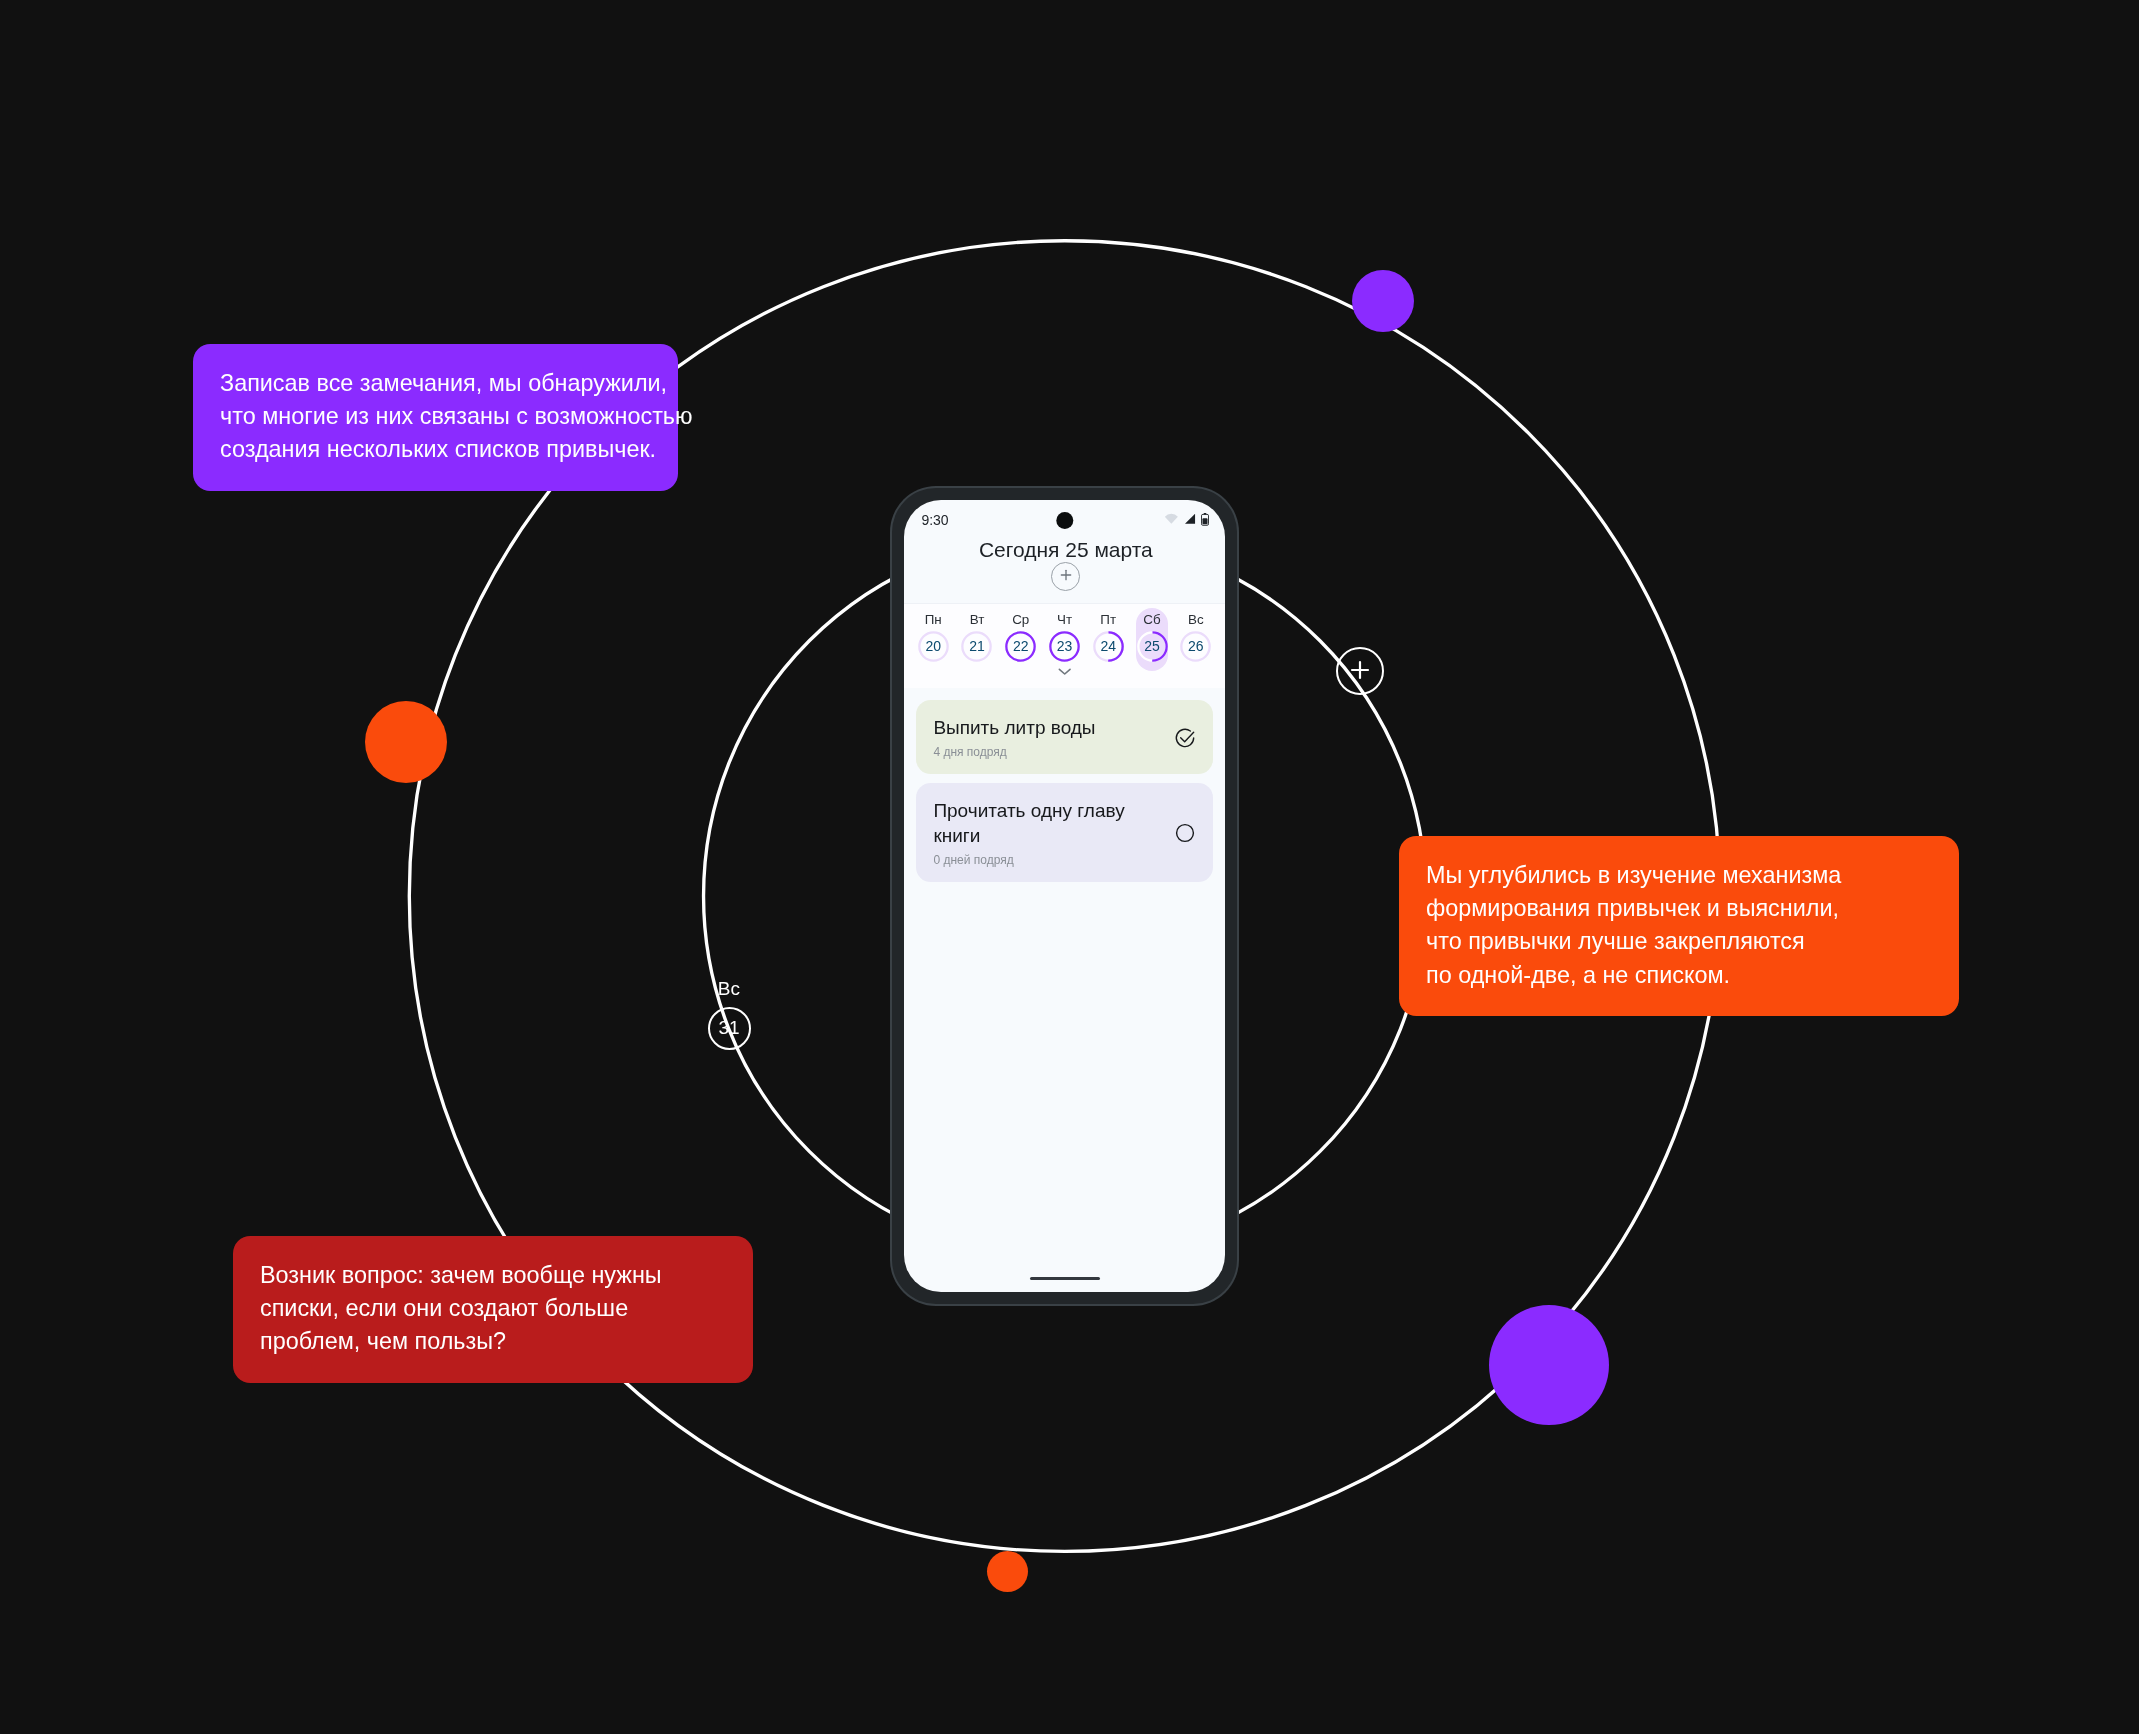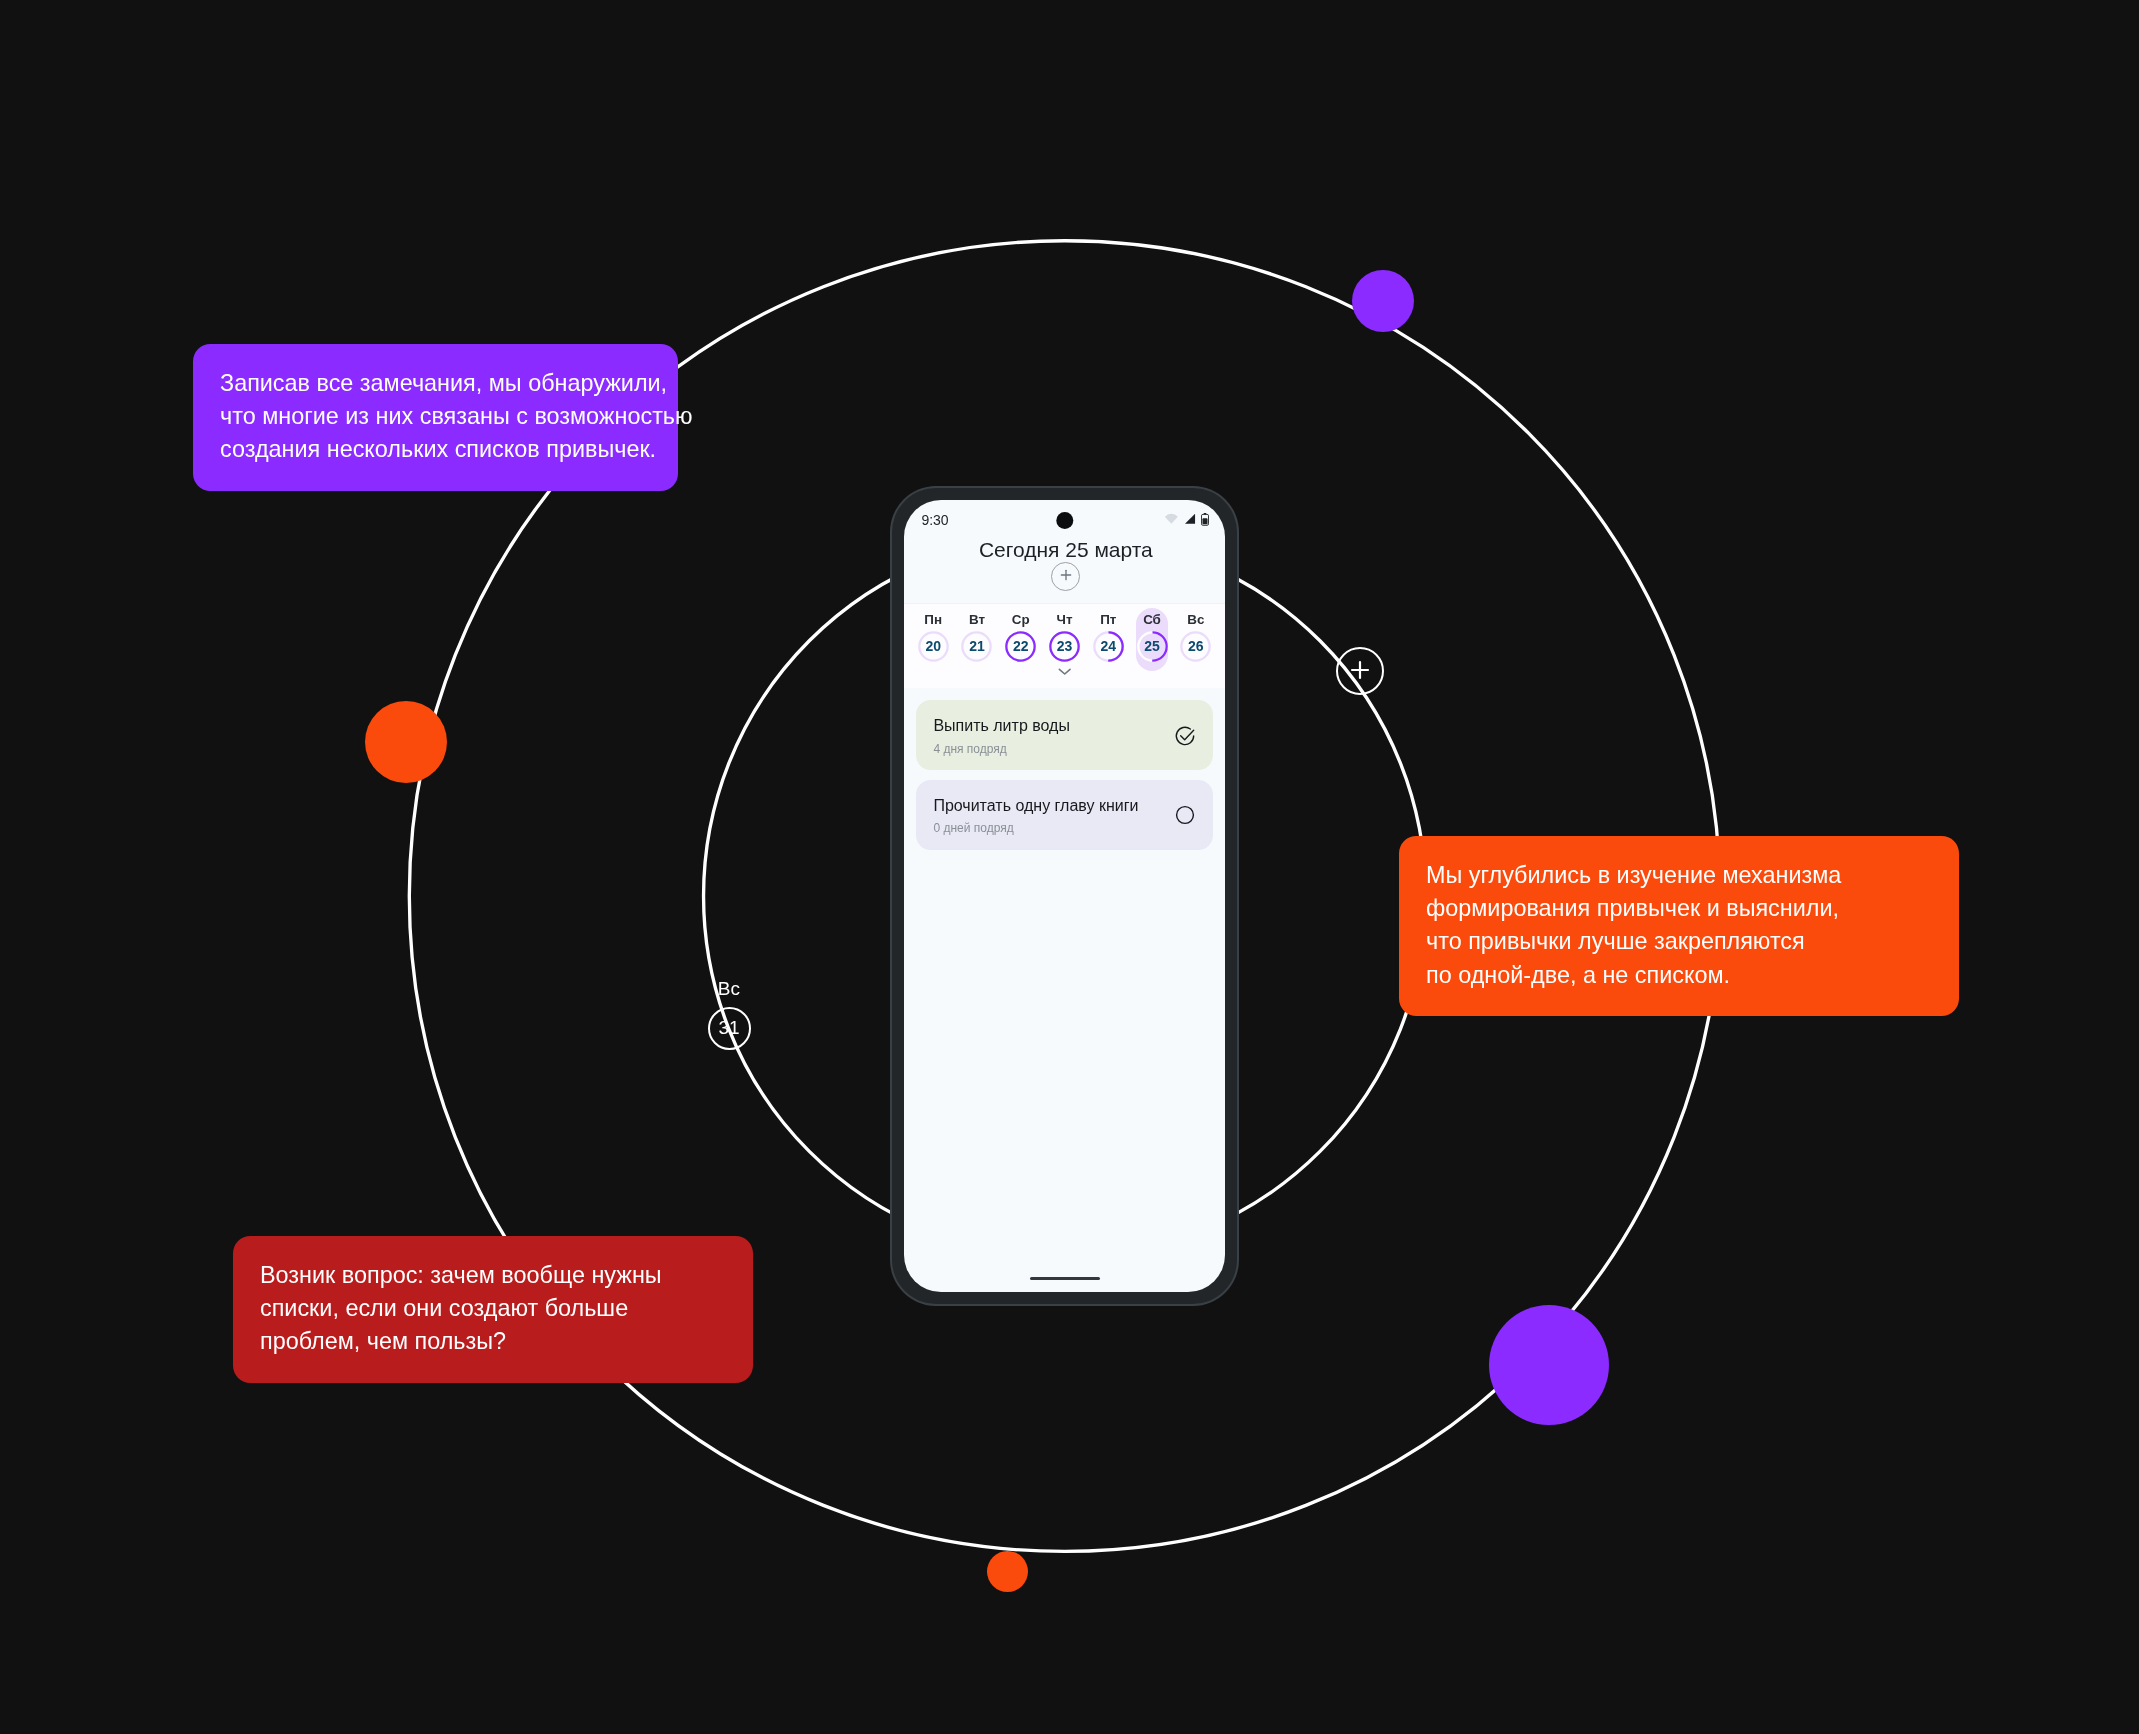--- a/index.html
+++ b/index.html
@@ -84,21 +84,21 @@
   .add-btn {
     width: 29px; height: 29px; border-radius: 50%;
     border: 1.3px solid #9aa1a8; display: flex; align-items: center; justify-content: center;
   }
   .add-btn svg { width: 16px; height: 16px; }
 
   .weekstrip {
     background: #FDFDFF; padding: 4px 10.7px 6.7px 10.7px;
     border-top: 0.7px solid #EEF1F6;
   }
-  .weekdays { display: flex; justify-content: space-between; font-weight: bold; }
+  .weekdays { display: flex; justify-content: space-between; }
   .wd { position: relative; width: 37px; text-align: center; padding-top: 4px; }
   .wd .pill {
     position: absolute; left: 2.7px; top: 0; width: 32px; height: 63px;
     border-radius: 16px; background: #EBDCFB; z-index: 0;
   }
   .wd .lbl { position: relative; z-index: 1; font-size: 13.4px; color: #2b3036; display: block; }
   .wd .ring {
     position: relative; z-index: 1; margin: 4px auto 0;
     width: 31px; height: 31px; border-radius: 50%;
     display: flex; align-items: center; justify-content: center;
@@ -109,21 +109,21 @@
   .chevron svg { width: 17.4px; height: 10.7px; }
 
   .habits { padding: 12px 12px 0 12px; display: flex; flex-direction: column; gap: 9.4px; }
   .habit {
     border-radius: 14.7px; padding: 16px 16px 14.7px 17.4px;
     display: flex; align-items: center; justify-content: space-between; gap: 8px;
   }
   .habit.green { background: #E9EFE0; }
   .habit.lilac { background: #E9E9F6; }
   .habit .txt { min-width: 0; }
-  .habit .name { font-size: 16px; color: #17191c; line-height: 1.28; text-align: center; }
+  .habit .name { font-size: 19px; color: #17191c; line-height: 1.28; text-align: center; }
   .habit .streak { font-size: 12px; color: #8a8f96; margin-top: 5.3px; }
   .habit .chk { flex: 0 0 auto; width: 24px; height: 24px; }
 
   .gesturebar {
     margin-top: auto; display: flex; justify-content: center; padding-bottom: 12px;
   }
   .gesturebar .bar { width: 70px; height: 3.3px; border-radius: 2px; background: #33383e; }
 </style>
 </head>
 <body>

